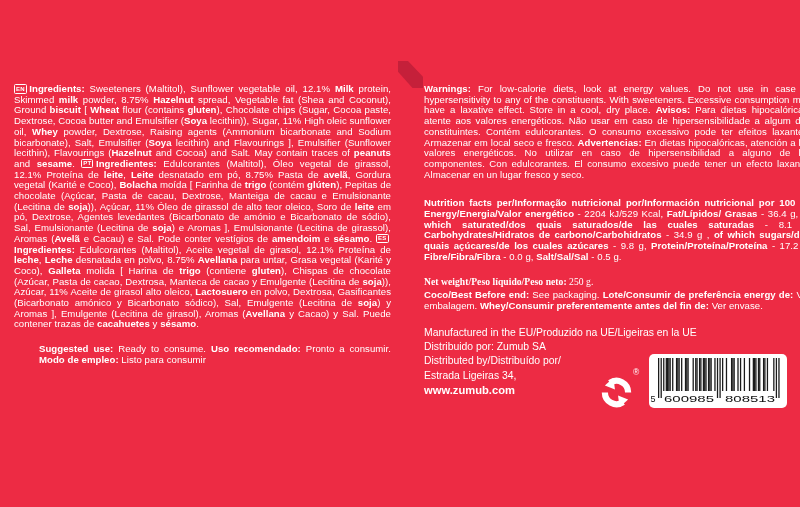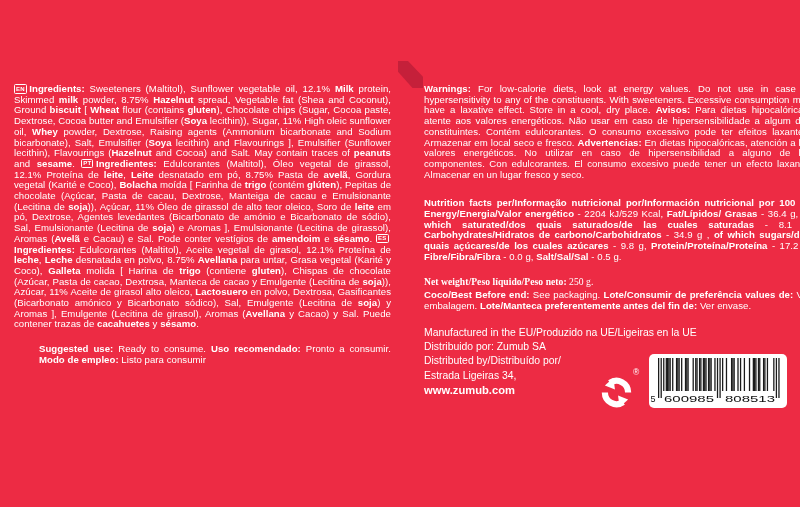--- a/index.html
+++ b/index.html
@@ -46,21 +46,21 @@
 
   <div class="col-left">
     <p class="para" id="ingredients"><span class="badge">EN</span><b>Ingredients:</b><span> Sweeteners (Maltitol), Sunflower vegetable oil, 12.1% </span><b>Milk</b><span> protein, Skimmed </span><b>milk</b><span> powder, 8.75% </span><b>Hazelnut</b><span> spread, Vegetable fat (Shea and Coconut), Ground </span><b>biscuit</b><span> [ </span><b>Wheat</b><span> flour (contains </span><b>gluten</b><span>), Chocolate chips (Sugar, Cocoa paste, Dextrose, Cocoa butter and Emulsifier (</span><b>Soya</b><span> lecithin)), Sugar, 11% High oleic sunflower oil, </span><b>Whey</b><span> powder, Dextrose, Raising agents (Ammonium bicarbonate and Sodium bicarbonate), Salt, Emulsifier (</span><b>Soya</b><span> lecithin) and Flavourings ], Emulsifier (Sunflower lecithin), Flavourings (</span><b>Hazelnut</b><span> and Cocoa) and Salt. May contain traces of </span><b>peanuts</b><span> and </span><b>sesame</b><span>. </span><span class="badge">PT</span><b>Ingredientes:</b><span> Edulcorantes (Maltitol), Óleo vegetal de girassol, 12.1% Proteína de </span><b>leite</b><span>, </span><b>Leite</b><span> desnatado em pó, 8.75% Pasta de </span><b>avelã</b><span>, Gordura vegetal (Karité e Coco), </span><b>Bolacha</b><span> moída [ Farinha de </span><b>trigo</b><span> (contém </span><b>glúten</b><span>), Pepitas de chocolate (Açúcar, Pasta de cacau, Dextrose, Manteiga de cacau e Emulsionante (Lecitina de </span><b>soja</b><span>)), Açúcar, 11% Óleo de girassol de alto teor oleico, Soro de </span><b>leite</b><span> em pó, Dextrose, Agentes levedantes (Bicarbonato de amónio e Bicarbonato de sódio), Sal, Emulsionante (Lecitina de </span><b>soja</b><span>) e Aromas ], Emulsionante (Lecitina de girassol), Aromas (</span><b>Avelã</b><span> e Cacau) e Sal. Pode conter vestígios de </span><b>amendoim</b><span> e </span><b>sésamo</b><span>. </span><span class="badge">ES</span><b>Ingredientes:</b><span> Edulcorantes (Maltitol), Aceite vegetal de girasol, 12.1% Proteína de </span><b>leche</b><span>, </span><b>Leche</b><span> desnatada en polvo, 8.75% </span><b>Avellana</b><span> para untar, Grasa vegetal (Karité y Coco), </span><b>Galleta</b><span> molida [ Harina de </span><b>trigo</b><span> (contiene </span><b>gluten</b><span>), Chispas de chocolate (Azúcar, Pasta de cacao, Dextrosa, Manteca de cacao y Emulgente (Lecitina de </span><b>soja</b><span>)), Azúcar, 11% Aceite de girasol alto oleico, </span><b>Lactosuero</b><span> en polvo, Dextrosa, Gasificantes (Bicarbonato amónico y Bicarbonato sódico), Sal, Emulgente (Lecitina de </span><b>soja</b><span>) y Aromas ], Emulgente (Lecitina de girasol), Aromas (</span><b>Avellana</b><span> y Cacao) y Sal. Puede contener trazas de </span><b>cacahuetes</b><span> y </span><b>sésamo</b><span>.</span></p>
     <p class="para suggested"><b>Suggested use:</b><span> Ready to consume. </span><b>Uso recomendado:</b><span> Pronto a consumir. </span><b>Modo de empleo:</b><span> Listo para consumir</span></p>
   </div>
 
   <div class="col-right">
     <p class="para"><b>Warnings:</b><span> For low-calorie diets, look at energy values. Do not use in case of hypersensitivity to any of the constituents. With sweeteners. Excessive consumption may have a laxative effect. Store in a cool, dry place. </span><b>Avisos:</b><span> Para dietas hipocalóricas, atente aos valores energéticos. Não usar em caso de hipersensibilidade a algum dos constituintes. Contém edulcorantes. O consumo excessivo pode ter efeitos laxantes. Armazenar em local seco e fresco. </span><b>Advertencias:</b><span> En dietas hipocalóricas, atención a los valores energéticos. No utilizar en caso de hipersensibilidad a alguno de los componentes. Con edulcorantes. El consumo excesivo puede tener un efecto laxante. Almacenar en un lugar fresco y seco.</span></p>
     <p class="para nutrition"><b>Nutrition facts per/Informação nutricional por/Información nutricional por 100 G: Energy/Energia/Valor energético</b><span> - 2204 kJ/529 Kcal, </span><b>Fat/Lípidos/ Grasas</b><span> - 36.4 g, </span><b>of which saturated/dos quais saturados/de las cuales saturadas</b><span> - 8.1 g, </span><b>Carbohydrates/Hidratos de carbono/Carbohidratos</b><span> - 34.9 g , </span><b>of which sugars/dos quais açúcares/de los cuales azúcares</b><span> - 9.8 g, </span><b>Protein/Proteína/Proteína</b><span> - 17.2 g, </span><b>Fibre/Fibra/Fibra</b><span> - 0.0 g, </span><b>Salt/Sal/Sal</b><span> - 0.5 g.</span></p>
     <p class="para netweight"><b>Net weight/Peso líquido/Peso neto:</b><span> 250 g.</span></p>
-    <p class="para batch"><b>Coco/Best Before end:</b><span> See packaging. </span><b>Lote/Consumir de preferência values de:</b><span> Ver embalagem. </span><b>Lote/Manteca preferentemente antes del fin de:</b><span> Ver envase.</span></p>
+    <p class="para batch"><b>Coco/Best Before end:</b><span> See packaging. </span><b>Lote/Consumir de preferência energy de:</b><span> Ver embalagem. </span><b>Whey/Consumir preferentemente antes del fin de:</b><span> Ver envase.</span></p>
     <div class="address" id="address">
         <div class="addr-line">Manufactured in the EU/Produzido na UE/Ligeiras en la UE</div>
         <div class="addr-line">Distribuido por: Zumub SA</div>
         <div class="addr-line">Distributed by/Distribuído por/</div>
         <div class="addr-line">Estrada Ligeiras 34,</div>
         <div class="addr-line site">www.zumub.com</div>
       </div>
   </div>
 
   <div class="greendot">

